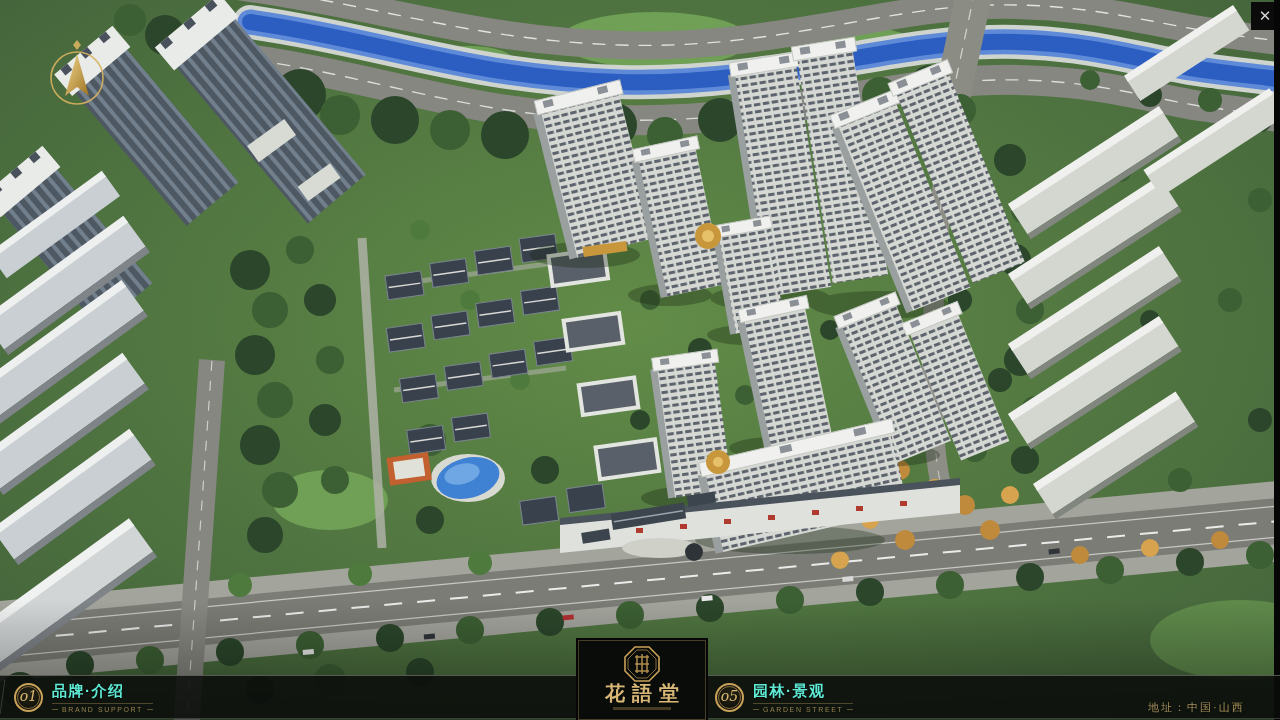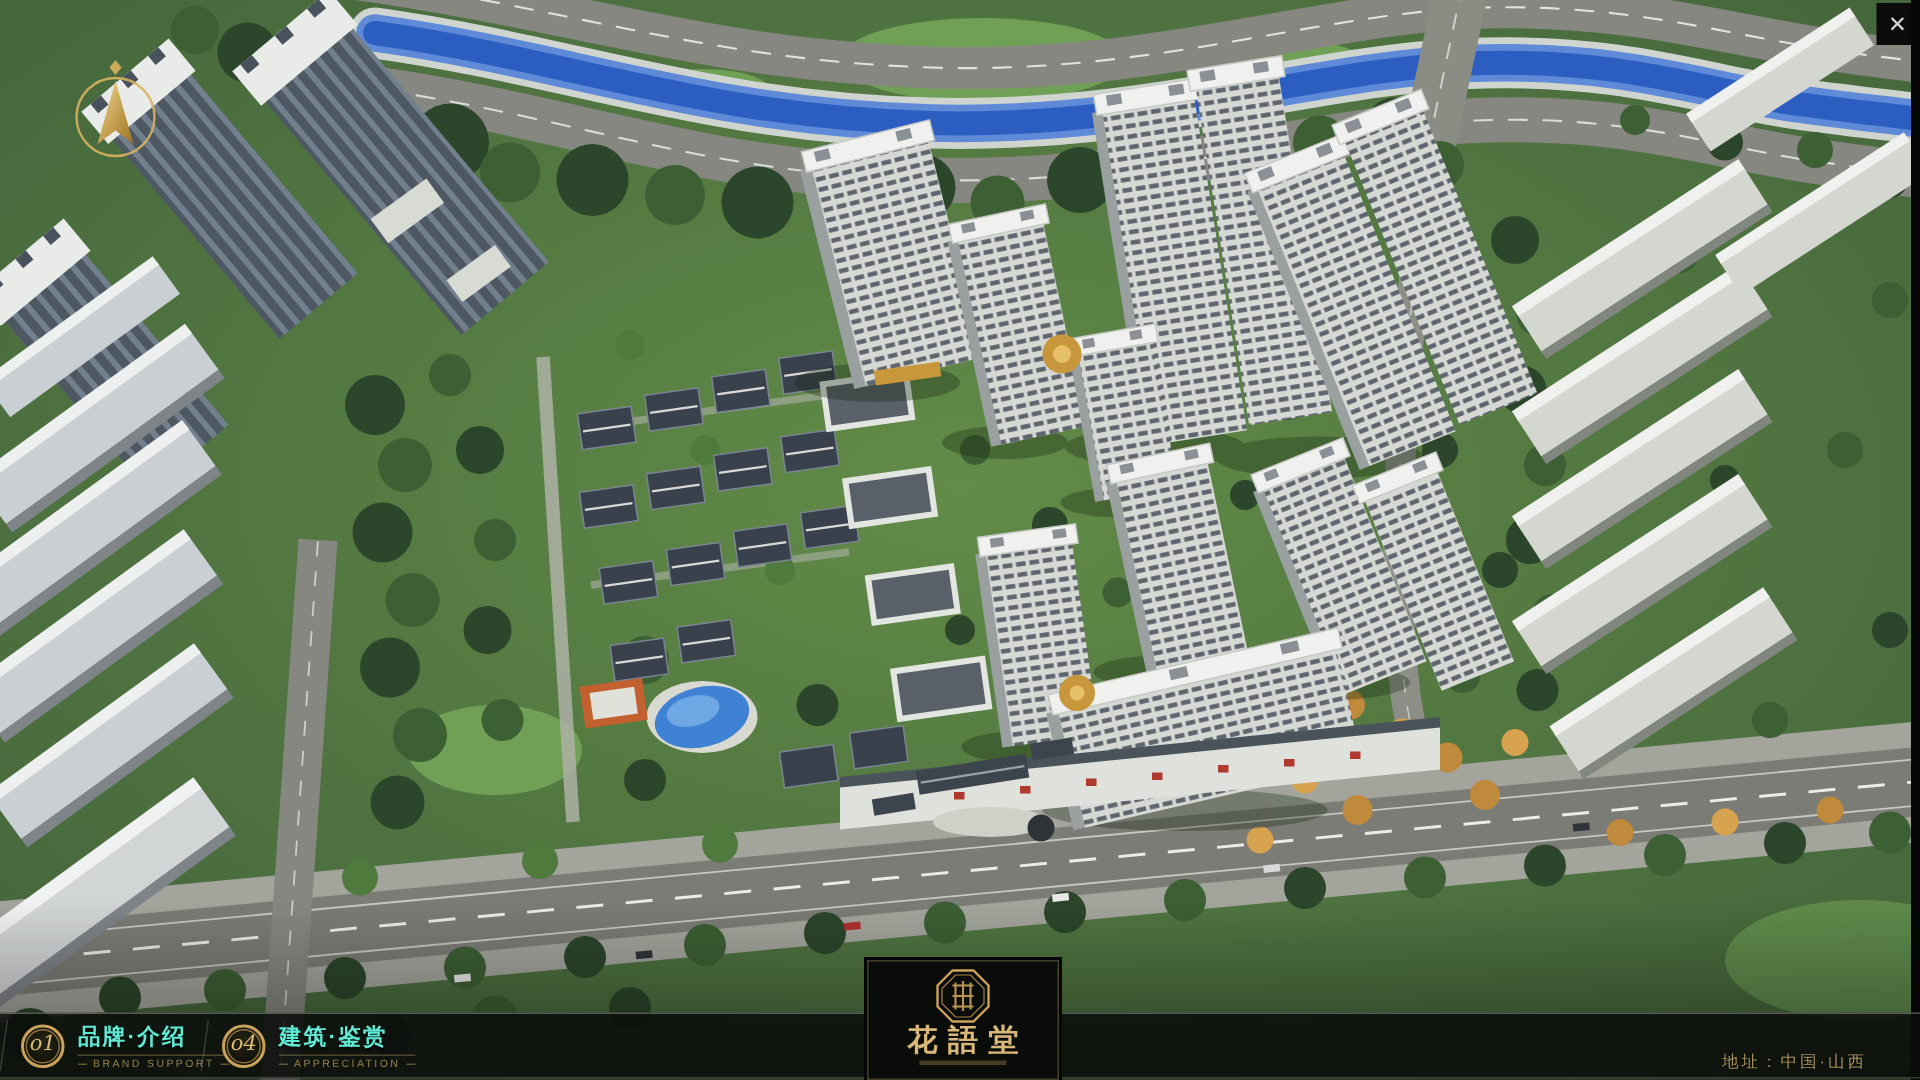--- a/index.html
+++ b/index.html
@@ -549,31 +549,31 @@
   <div class="nav-group left">
     <div class="nav-item">
       <span class="badge">
             <i>o1</i>
           </span>
       <span class="labels">
             <span class="zh">品牌·介绍</span>
             <span class="en">BRAND SUPPORT</span>
           </span>
     </div>
+  </div>
+  <div class="nav-group right">
     <div class="nav-item">
       <span class="badge">
-            <i>o4</i>
+            <i>o5</i>
           </span>
       <span class="labels">
-            <span class="zh">建筑·鉴赏</span>
-            <span class="en">APPRECIATION</span>
+            <span class="zh">园林·景观</span>
+            <span class="en">GARDEN STREET</span>
           </span>
     </div>
-  </div>
-  <div class="nav-group right">
   </div>
 
 </nav>
 
 <div class="logo-panel">
   <svg class="logo-emblem" viewBox="0 0 36 36">
     <polygon points="11,1 25,1 35,11 35,25 25,35 11,35 1,25 1,11" fill="none" stroke="#c9a25a" stroke-width="1.6"></polygon>
     <polygon points="13,4 23,4 32,13 32,23 23,32 13,32 4,23 4,13" fill="none" stroke="#c9a25a" stroke-width="0.8" opacity="0.8"></polygon>
     <g stroke="#c9a25a" stroke-width="1.4" opacity="0.9">
       <line x1="11" y1="11" x2="25" y2="11"></line>

